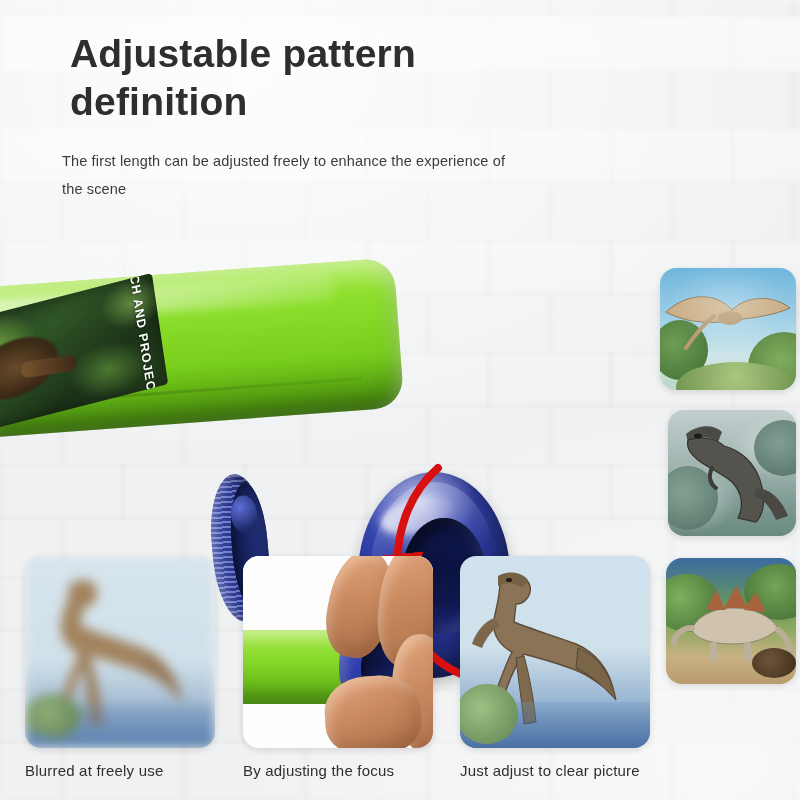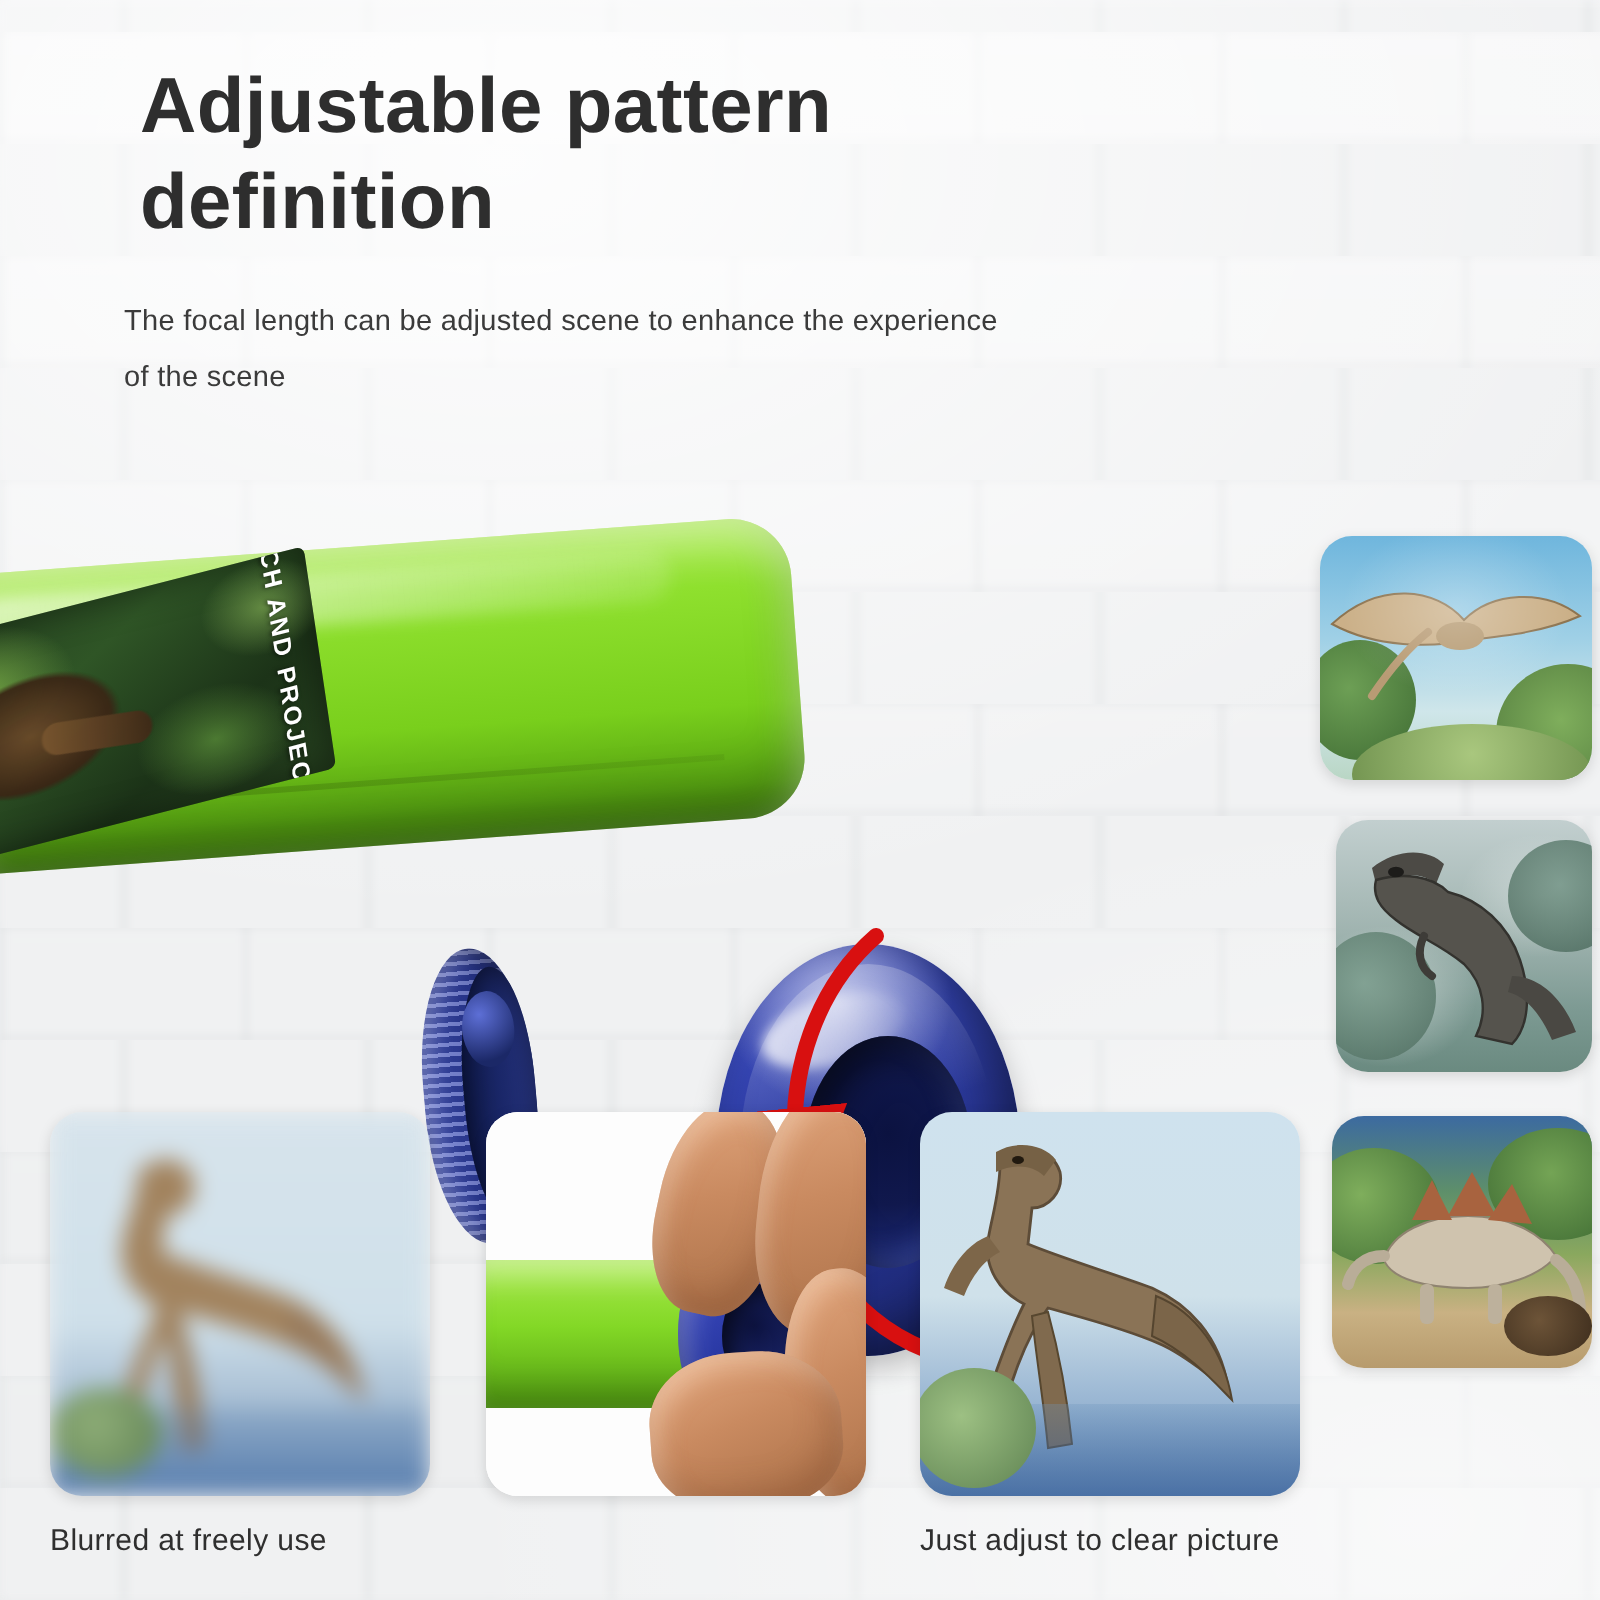--- a/index.html
+++ b/index.html
@@ -155,21 +155,21 @@
 </head>
 <body>
 
 <div id="stage">
 
   <div class="wall"></div>
   <div class="wall offset"></div>
   <div class="wall-sheen"></div>
 
   <div class="headline">Adjustable pattern definition</div>
-  <div class="subhead">The focal length can be adjusted scene to enhance the experience of the scene</div>
+  <div class="subhead">The first length can be adjusted freely to enhance the experience of the scene</div>
 
   <div class="hero">
 
     <div class="barrel">
       <div class="gloss"></div>
       <div class="seam"></div>
 
       <div class="label">
         <div class="foliage"></div>
         <div class="dino"></div>
@@ -287,15 +287,16 @@
         <path d="M38,20 C48,14 62,16 68,24 L62,32 C56,26 46,26 38,30 Z" fill="#766145"></path>
         <ellipse cx="49" cy="24" rx="3" ry="2" fill="#21190f"></ellipse>
         <path d="M34,62 C24,66 16,76 12,88 L22,92 C26,82 32,74 40,70 Z" fill="#7d6649"></path>
       </svg>
       <div style="position:absolute;left:0;right:0;bottom:0;height:46px;background:linear-gradient(180deg,rgba(110,150,190,.3),rgba(50,90,150,.6));"></div>
       <div style="position:absolute;left:-4px;bottom:4px;width:62px;height:60px;border-radius:50%;background:radial-gradient(circle at 40% 40%,#9dc083,#5f8352);"></div>
     </div>
   </div>
 
   <div class="caption" id="caption-blurred">Blurred at freely use</div>
+  <div class="caption" id="caption-adjust">By adjusting the focus</div>
   <div class="caption" id="caption-clear">Just adjust to clear picture</div>
 
 </div>
 
 </body></html>

